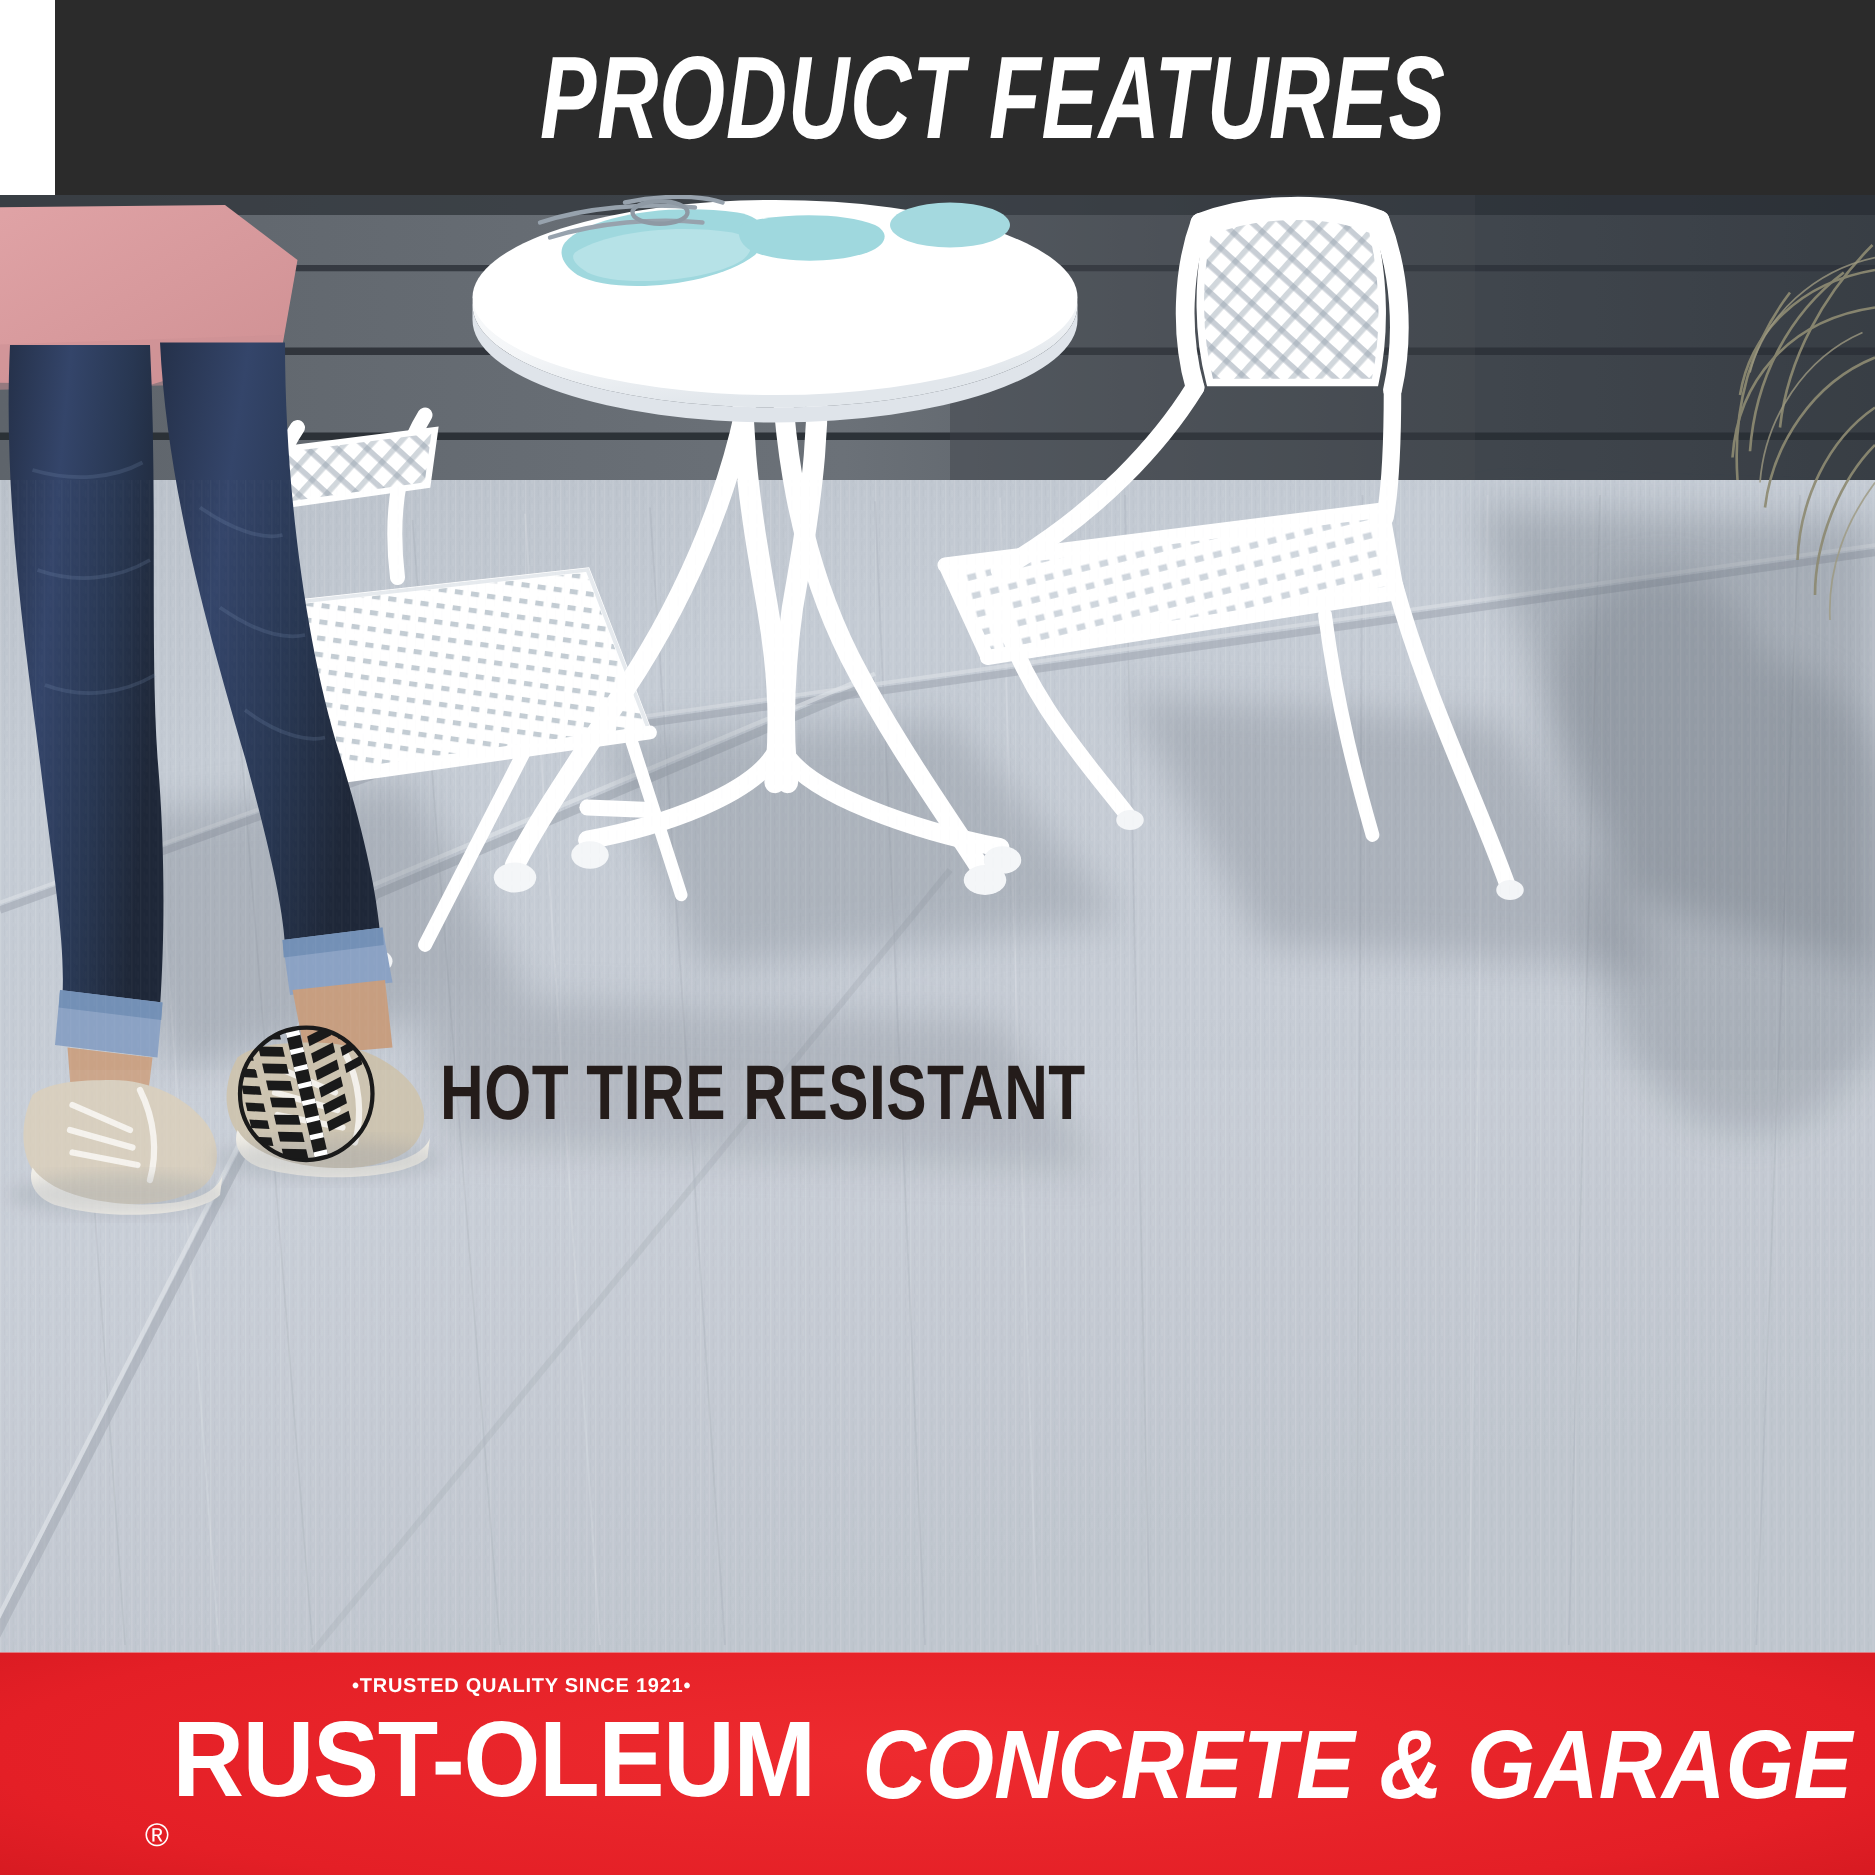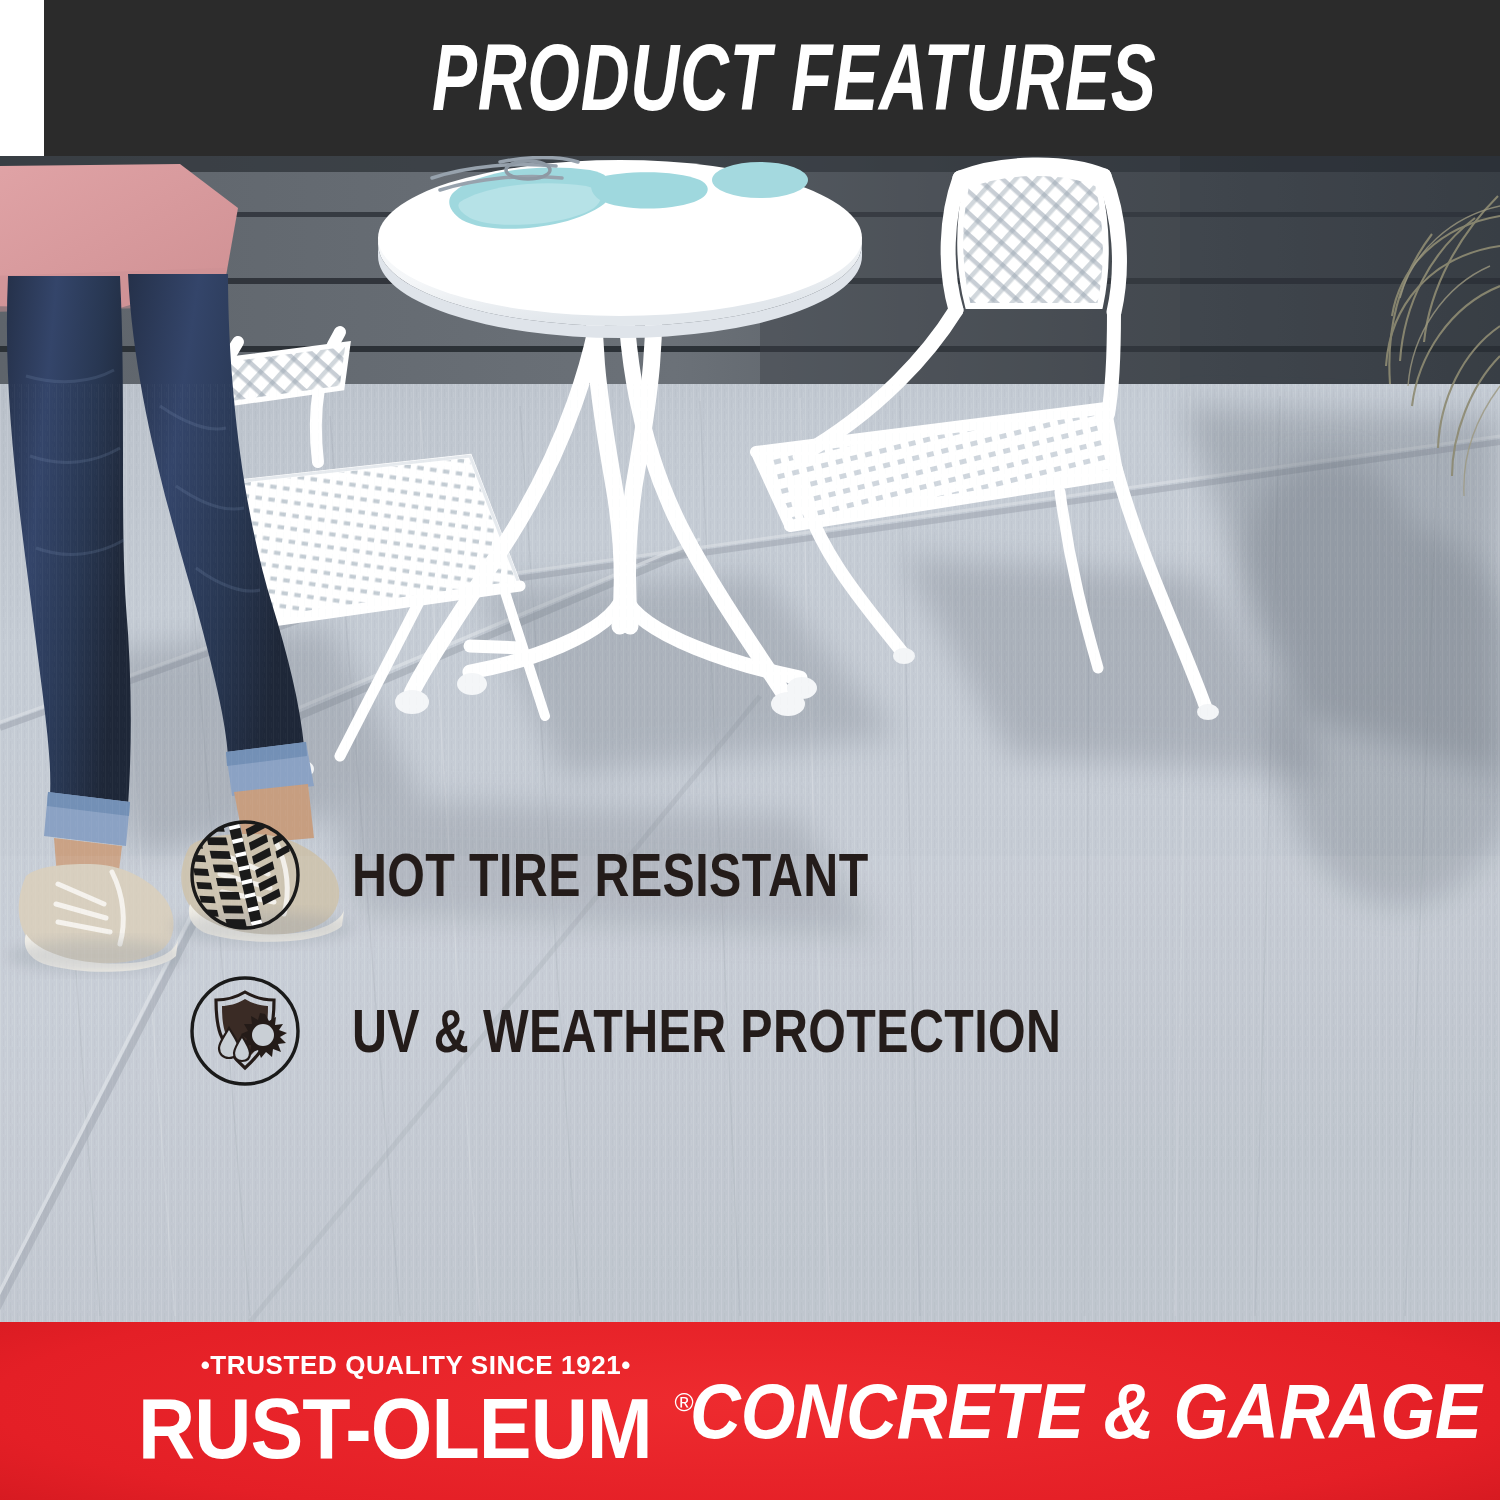--- a/index.html
+++ b/index.html
@@ -68,29 +68,30 @@
     overflow:hidden;
   }
   .brand-left {
     position:absolute; left:138px; top:50%; transform:translateY(-50%);
     display:flex; flex-direction:column; align-items:center;
   }
   .brand-tagline {
     color:#ffffff;
     font-family:"Liberation Sans", sans-serif;
     font-weight:700;
-    font-size:26px;
+    font-size:16px;
     letter-spacing:0.6px;
     white-space:nowrap;
     line-height:1;
     margin-bottom:7px;
   }
   .brand-wordmark {
     display:flex; align-items:flex-start;
     line-height:1;
+    flex-direction:column;
   }
   .brand-name {
     color:#ffffff;
     font-family:"Liberation Sans", sans-serif;
     font-weight:700;
     font-size:86px;
     letter-spacing:-1px;
     white-space:nowrap;
     line-height:1;
     transform:scaleX(0.92);
@@ -466,41 +467,20 @@
                   <rect x="94" y="70" width="14" height="7" transform="skewY(-16)"></rect>
                 </g>
               </g>
             </g>
           </svg>
         </div>
         <div class="feature-label">HOT TIRE RESISTANT</div>
       </div>
 
 
-      <div class="feature-row">
-        <div class="feature-icon">
-          <svg viewBox="0 0 118 118" xmlns="http://www.w3.org/2000/svg">
-            <circle cx="59" cy="59" r="53" fill="none" stroke="#1a1a1a" stroke-width="3.4"></circle>
-
-            <path d="M59 20 C49 26 38 28 30 28 C30 52 32 72 59 96 C86 72 88 52 88 28 C80 28 69 26 59 20 Z" fill="none" stroke="#241b18" stroke-width="3.2"></path>
-
-            <path d="M59 27 C51 32 42 34 36 34 C36 54 38 70 59 89 C80 70 82 54 82 34 C76 34 67 32 59 27 Z" fill="#3a2b25"></path>
-
-            <g transform="translate(79,64)">
-              <path d="M0,-22 L4,-15 L11,-19 L10,-11 L18,-12 L14,-6 L22,-3 L15,1 L21,7 L13,8 L16,16 L8,13 L7,21 L1,16 L-4,22
-                       L-7,14 L-15,17 L-14,9 L-22,10 L-18,3 L-24,-2 L-17,-5 L-21,-12 L-13,-12 L-14,-20 L-7,-16 L-5,-23 Z" fill="#241b18"></path>
-              <circle cx="-2" cy="-1" r="11" fill="#c9cfd5"></circle>
-            </g>
-
-            <path d="M43 56 C49 66 53 71 53 76 C53 82 49 86 43 86 C37 86 33 82 33 76 C33 71 37 66 43 56 Z" fill="#c9cfd5" stroke="#241b18" stroke-width="2.2"></path>
-            <path d="M56 64 C61 72 64 77 64 81 C64 86 61 89 56 89 C51 89 48 86 48 81 C48 77 51 72 56 64 Z" fill="#c9cfd5" stroke="#241b18" stroke-width="2.2"></path>
-          </svg>
-        </div>
-        <div class="feature-label">UV &amp; WEATHER PROTECTION</div>
-      </div>
 
     </div>
   </div>
 
   <div class="brandbar">
     <div class="brand-left">
       <div class="brand-tagline">
         <span>•</span><span>TRUSTED QUALITY SINCE 1921</span><span>•</span>
       </div>
       <div class="brand-wordmark">

